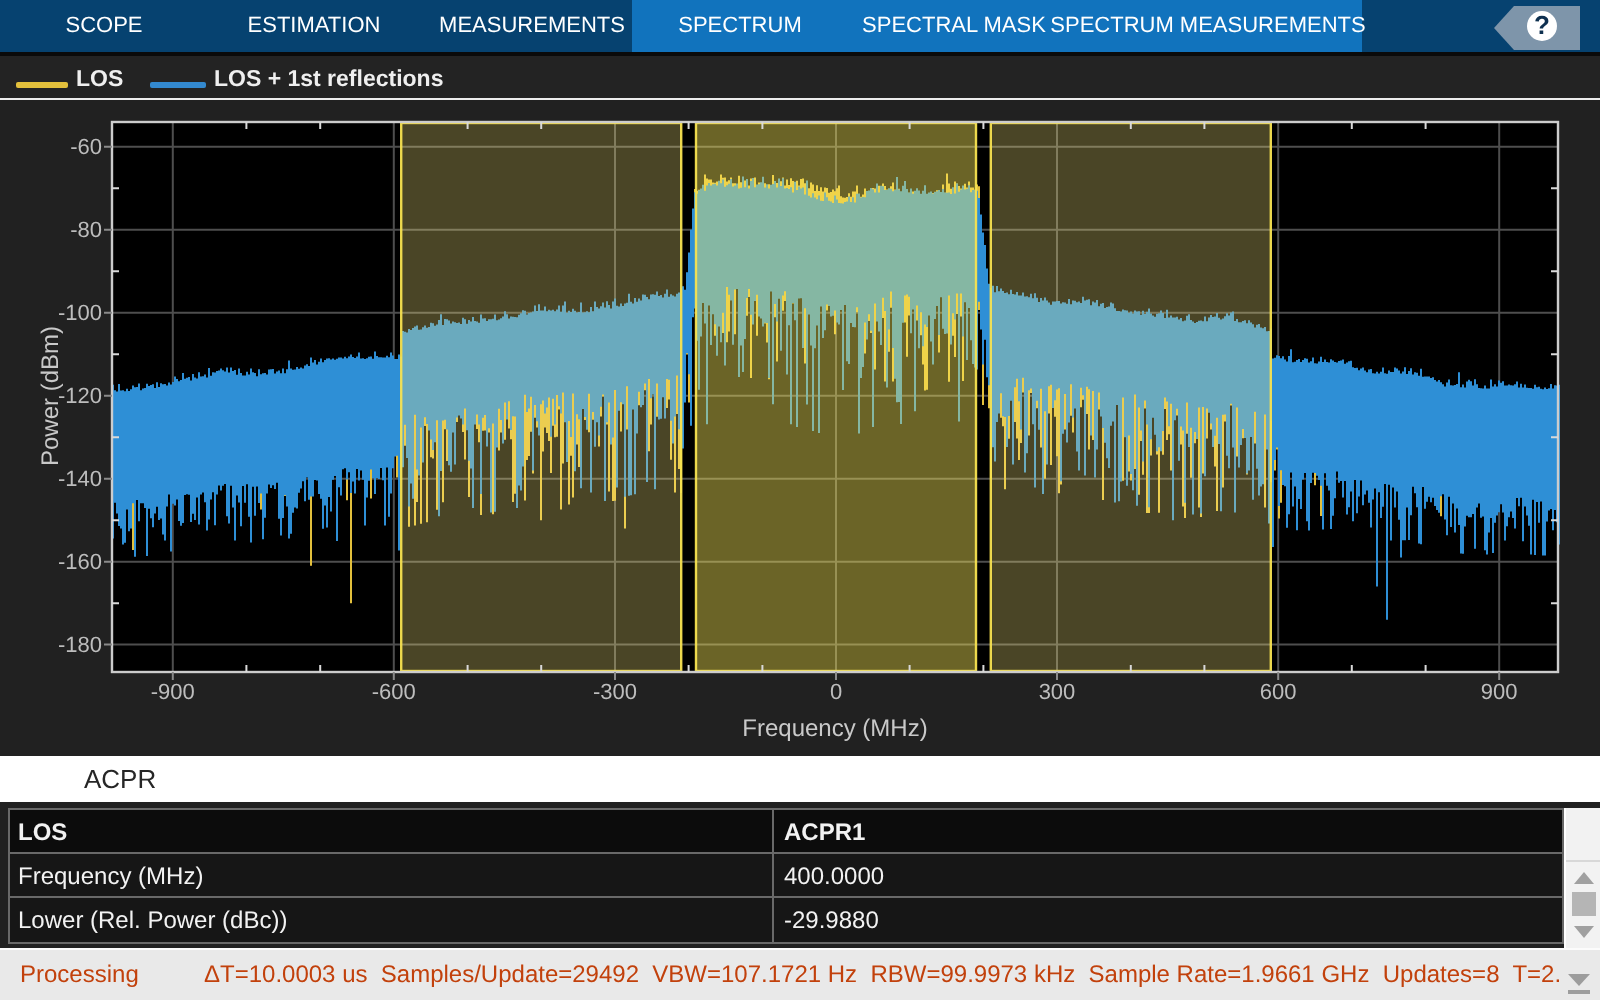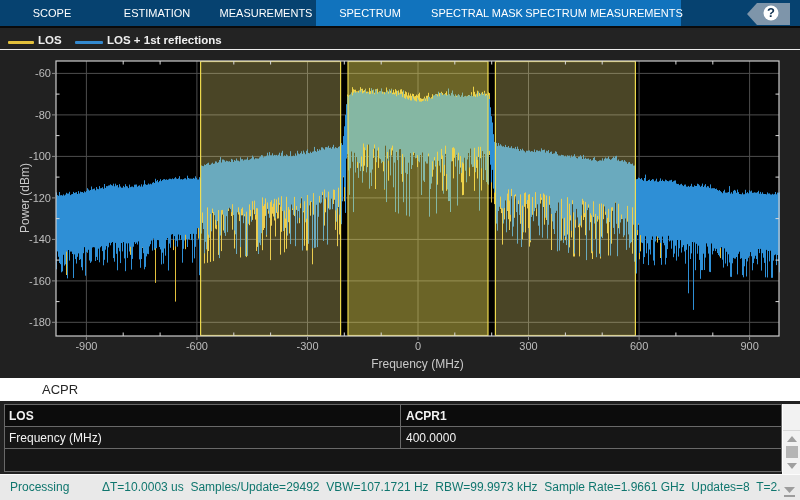--- a/index.html
+++ b/index.html
@@ -7,23 +7,23 @@
 #tabsel{left:316px;top:0;width:365px;height:26px;background:#1173bd;}
 .tab{position:absolute;top:0;height:26px;line-height:27px;color:#fff;font-size:11px;transform:translateX(-50%);white-space:nowrap;}
 #helpbtn{left:747px;top:3px;width:43px;height:22px;}
 #legend{left:0;top:26px;width:800px;height:24px;background:#232323;border-top:2px solid #0a0a0a;box-sizing:border-box;}
 .legline{position:absolute;top:13px;height:3px;border-radius:1px;}
 .legtxt{position:absolute;top:5.5px;color:#efefef;font-size:11.5px;font-weight:bold;}
 #sepline{left:0;top:49px;width:800px;height:2px;background:#ededed;}
 #acprstrip{left:0;top:378px;width:800px;height:23px;background:#ffffff;color:#262626;font-size:13px;line-height:23px;}
 #tblwrap{left:4px;top:404px;width:778px;height:68px;background:#151515;border:1px solid #696969;box-sizing:border-box;}
 .trow{position:absolute;left:0;width:100%;height:22px;color:#f2f2f2;font-size:12px;line-height:22px;}
-.c2{position:absolute;left:395px;top:0;height:100%;border-left:1px solid #696969;padding-left:5px;box-sizing:border-box;}
+.c2{position:absolute;left:381px;top:0;height:100%;border-left:1px solid #696969;padding-left:5px;box-sizing:border-box;}
 #scrollbar{left:782px;top:404px;width:18px;height:71px;background:#f2f2f2;border-left:1px solid #ffffff;box-sizing:border-box;}
-#statusbar{left:0;top:474px;width:800px;height:26px;background:#e9e9e9;border-top:1px solid #fcfcfc;box-sizing:border-box;color:#0f766e;font-size:12px;}
+#statusbar{left:0;top:474px;width:800px;height:26px;background:#e9e9e9;border-top:1px solid #fcfcfc;box-sizing:border-box;color:#c2410c;font-size:12px;}
 .st{position:absolute;top:5px;white-space:pre;}
 </style></head><body>
 <div class="abs" id="tabbar"></div>
 <div class="abs" id="tabsel"></div>
 <div class="tab" style="left:52px">SCOPE</div>
 <div class="tab" style="left:157px">ESTIMATION</div>
 <div class="tab" style="left:266px">MEASUREMENTS</div>
 <div class="tab" style="left:370px">SPECTRUM</div>
 <div class="tab" style="left:477px">SPECTRAL MASK</div>
 <div class="tab" style="left:604px">SPECTRUM MEASUREMENTS</div>
@@ -71,20 +71,22 @@
       <text x="417.5" y="368" text-anchor="middle">Frequency (MHz)</text>
       <text x="29" y="198" text-anchor="middle" transform="rotate(-90 29 198)">Power (dBm)</text>
     </g>
   </svg>
 <div class="abs" id="acprstrip"><span style="margin-left:42px">ACPR</span></div>
 <div class="abs" id="tblwrap">
  <div class="trow" style="top:0;height:22px;background:#0c0c0c;border-bottom:1px solid #696969;font-weight:bold;box-sizing:border-box">
    <span style="margin-left:4px">LOS</span><div class="c2">ACPR1</div></div>
  <div class="trow" style="top:22px;background:#161616;border-bottom:1px solid #696969;box-sizing:border-box">
    <span style="margin-left:4px">Frequency (MHz)</span><div class="c2">400.0000</div></div>
+ <div class="trow" style="top:44px;background:#161616;box-sizing:border-box">
+   <span style="margin-left:4px">Lower (Rel. Power (dBc))</span><div class="c2">-29.9880</div></div>
 </div>
 <div class="abs" id="scrollbar">
  <div style="position:absolute;left:0;top:26px;width:100%;height:1px;background:#d8d8d8"></div>
  <div style="position:absolute;left:4px;top:32px;width:0;height:0;border-left:5px solid transparent;border-right:5px solid transparent;border-bottom:6px solid #a0a0a0"></div>
  <div style="position:absolute;left:3px;top:42px;width:12px;height:12px;background:#b5b5b5"></div>
  <div style="position:absolute;left:4px;top:59px;width:0;height:0;border-left:5px solid transparent;border-right:5px solid transparent;border-top:6px solid #a0a0a0"></div>
 </div>
 <div class="abs" id="statusbar">
  <div class="st" style="left:10px">Processing</div>
  <div class="st" style="left:102px">ΔT=10.0003 us  Samples/Update=29492  VBW=107.1721 Hz  RBW=99.9973 kHz  Sample Rate=1.9661 GHz  Updates=8  T=2.</div>

